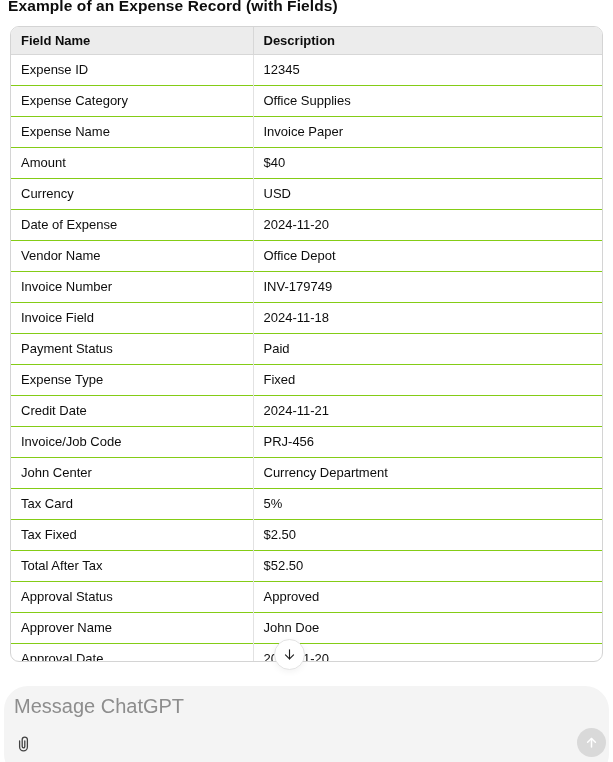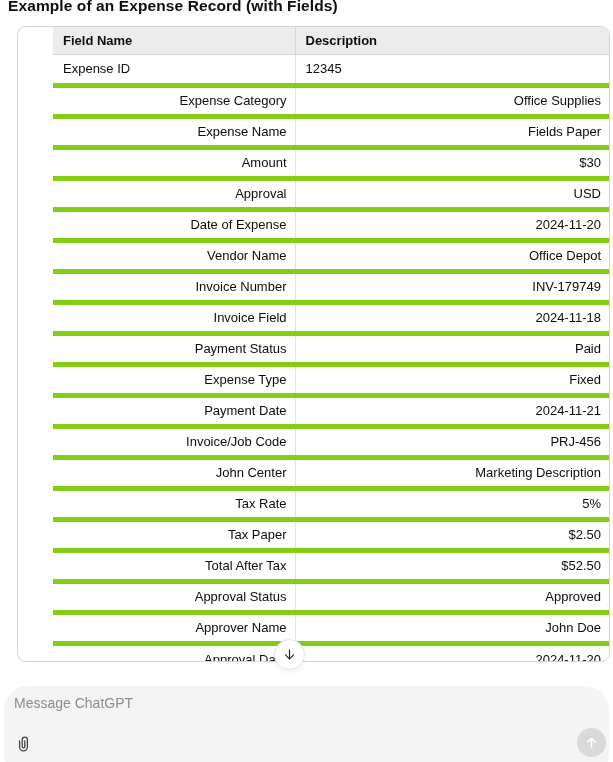--- a/index.html
+++ b/index.html
@@ -17,27 +17,26 @@
     top: -3px; left: 8px;
     font-size: 15.5px;
     font-weight: 700;
     letter-spacing: 0.1px;
     color: #0d0d0d;
     white-space: nowrap;
   }
   
   .table-wrap {
     position: absolute;
-    top: 26px; left: 17px;
+    top: 26px; left: 10px;
     width: 593px; height: 636px;
     border: 1px solid #d4d4d4;
     border-radius: 9px;
     overflow: hidden;
     background: #ffffff;
-    padding-left: 35px;
   }
   table.expense-table {
     width: 100%;
     border-collapse: collapse;
     table-layout: fixed;
     font-size: 13px;
   }
   table.expense-table col.c-field { width: 242px; }
   table.expense-table th, table.expense-table td {
     text-align: left;
@@ -48,21 +47,21 @@
     overflow: hidden;
   }
   table.expense-table thead th {
     background: #ececec;
     font-weight: 700;
     height: 27px;
     border-bottom: 1px solid #d7d7d7;
   }
   table.expense-table thead th:first-child { border-right: 1px solid #d7d7d7; }
   table.expense-table tbody td { height: 31px; }
-  table.expense-table tbody tr + tr td { border-top: 5px solid #84cc16; text-align: right; }
+  table.expense-table tbody tr + tr td { border-top: 1px solid #84cc16; }
   table.expense-table tbody td:first-child { border-right: 1px solid #e2e2e2; }
   
   .scroll-btn {
     position: absolute;
     left: 274px; top: 639px;
     width: 31px; height: 31px;
     border-radius: 50%;
     background: #ffffff;
     border: 1px solid #e4e4e4;
     box-shadow: 0 2px 6px rgba(0,0,0,0.05);
@@ -81,21 +80,21 @@
   }
   .composer textarea {
     position: absolute;
     left: 10px; top: 9px;
     width: 580px; height: 26px;
     background: transparent;
     border: none;
     outline: none;
     resize: none;
     font-family: "Liberation Sans", sans-serif;
-    font-size: 14px;
+    font-size: 20px;
     color: #4c1d95;
   }
   .composer textarea::placeholder { color: #8d8d8d; opacity: 1; }
   .attach-btn {
     position: absolute;
     left: 4px; top: 42px;
     width: 30px; height: 30px;
     border: none; background: transparent;
     display: flex; align-items: center; justify-content: center;
     cursor: pointer;
@@ -133,28 +132,28 @@
         <tr>
     <td class="c1">Expense ID</td>
     <td class="c2">12345</td>
   </tr>
         <tr>
     <td class="c1">Expense Category</td>
     <td class="c2">Office Supplies</td>
   </tr>
         <tr>
     <td class="c1">Expense Name</td>
-    <td class="c2">Fields Paper</td>
+    <td class="c2">Invoice Paper</td>
   </tr>
         <tr>
     <td class="c1">Amount</td>
-    <td class="c2">$30</td>
-  </tr>
-        <tr>
-    <td class="c1">Approval</td>
+    <td class="c2">$40</td>
+  </tr>
+        <tr>
+    <td class="c1">Currency</td>
     <td class="c2">USD</td>
   </tr>
         <tr>
     <td class="c1">Date of Expense</td>
     <td class="c2">2024-11-20</td>
   </tr>
         <tr>
     <td class="c1">Vendor Name</td>
     <td class="c2">Office Depot</td>
   </tr>
@@ -168,37 +167,37 @@
   </tr>
         <tr>
     <td class="c1">Payment Status</td>
     <td class="c2">Paid</td>
   </tr>
         <tr>
     <td class="c1">Expense Type</td>
     <td class="c2">Fixed</td>
   </tr>
         <tr>
-    <td class="c1">Payment Date</td>
+    <td class="c1">Credit Date</td>
     <td class="c2">2024-11-21</td>
   </tr>
         <tr>
     <td class="c1">Invoice/Job Code</td>
     <td class="c2">PRJ-456</td>
   </tr>
         <tr>
     <td class="c1">John Center</td>
-    <td class="c2">Marketing Description</td>
-  </tr>
-        <tr>
-    <td class="c1">Tax Rate</td>
+    <td class="c2">Currency Department</td>
+  </tr>
+        <tr>
+    <td class="c1">Tax Card</td>
     <td class="c2">5%</td>
   </tr>
         <tr>
-    <td class="c1">Tax Paper</td>
+    <td class="c1">Tax Fixed</td>
     <td class="c2">$2.50</td>
   </tr>
         <tr>
     <td class="c1">Total After Tax</td>
     <td class="c2">$52.50</td>
   </tr>
         <tr>
     <td class="c1">Approval Status</td>
     <td class="c2">Approved</td>
   </tr>

